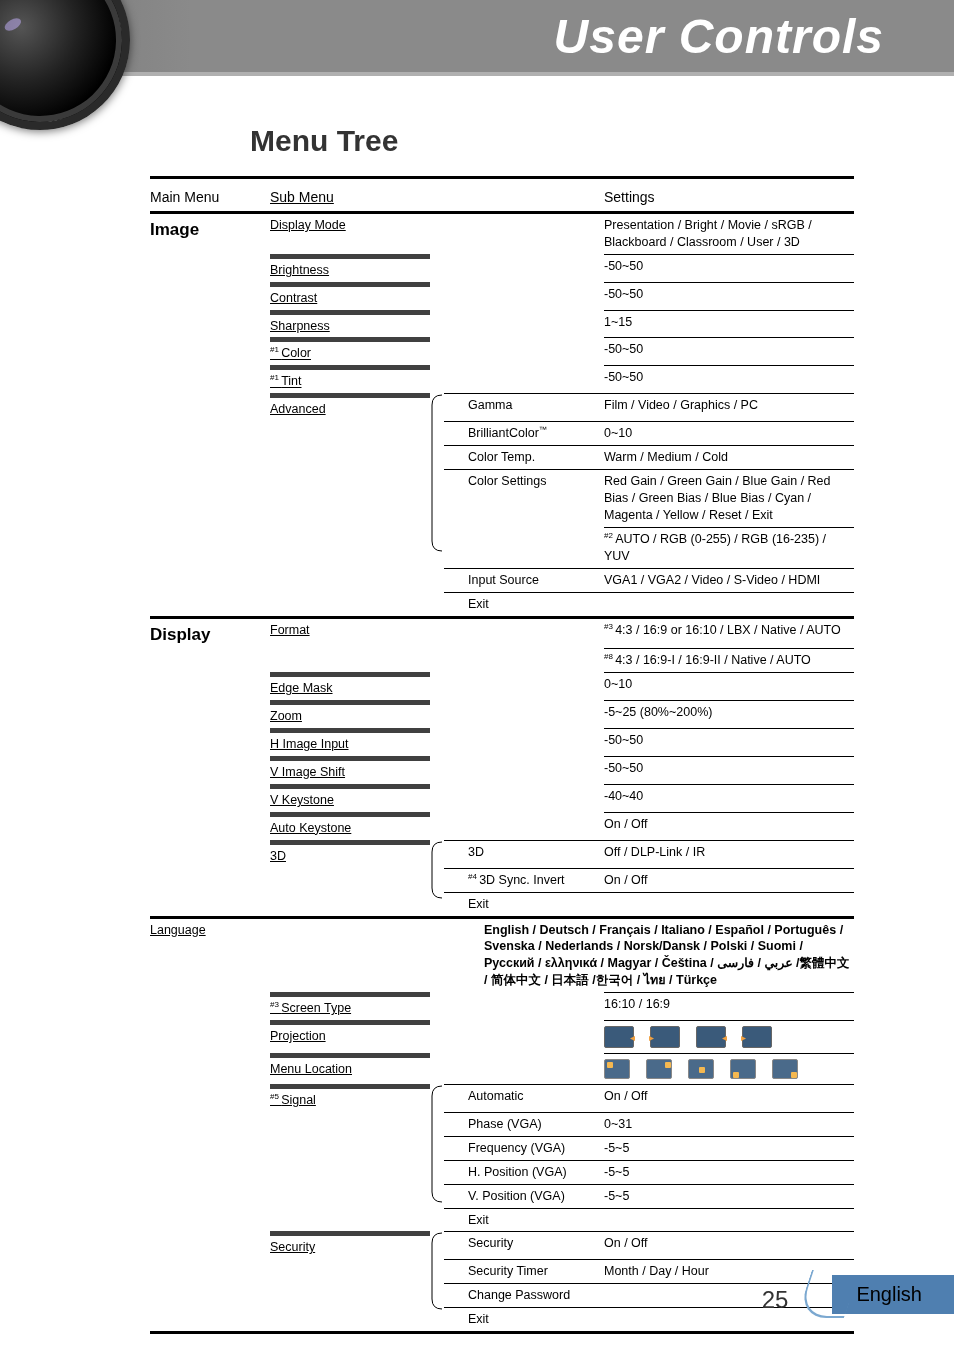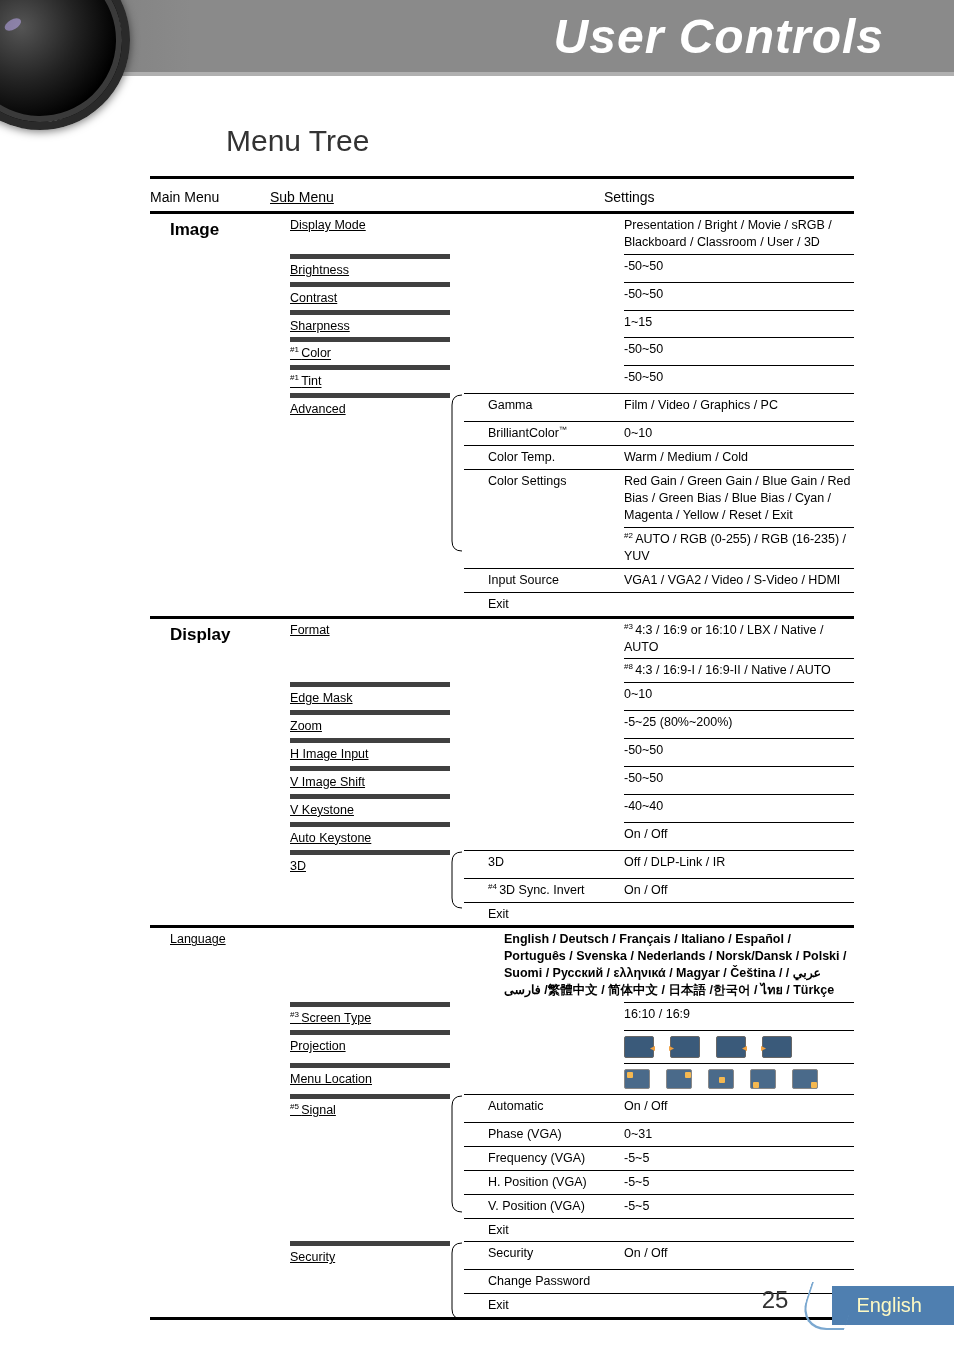--- a/index.html
+++ b/index.html
@@ -47,44 +47,43 @@
     width:18px; height:10px;
     background: rgba(200,180,255,0.5);
     border-radius: 50%;
     transform: rotate(-20deg);
   }
   .content {
     padding: 30px 100px 0 150px;
   }
   .page-title {
     font-size: 30px;
-    font-weight: normal;
+    font-weight: bold;
     color: #333;
-    margin: 18px 0 18px 76px;
+    margin: 18px 0 18px 100px;
   }
   .rule-thick { border-top: 3px solid #000; }
   .hdr-row {
     display: flex;
     padding: 10px 0 6px;
     font-size: 14px;
   }
   .col-main { width: 120px; flex-shrink: 0; }
   .col-sub  { width: 160px; flex-shrink: 0; text-decoration: underline; }
   .col-mid  { width: 160px; flex-shrink: 0; }
   .col-set  { flex: 1; }
   .section-head {
     font-size: 17px;
     font-weight: bold;
     padding: 5px 0 2px;
   }
   .row {
     display: flex;
     font-size: 12.5px;
     line-height: 1.35;
-    margin-left: 20px;
   }
   .row .col-sub { border-top: 5px solid #404040; padding: 3px 0 3px 0; }
   .row .col-mid { padding: 3px 0 3px 24px; }
   .row .col-set { border-top: 1px solid #000; padding: 3px 0 3px 0; }
   .row.first .col-sub,
   .row.first .col-set { border-top: none; }
   .row.nosubtop .col-sub { border-top: none; }
   .row .col-mid.bordered { border-top: 1px solid #000; }
   .sup { font-size: 8px; vertical-align: super; }
   .tm { font-size: 8px; vertical-align: super; }
@@ -114,24 +113,24 @@
     background: #4a6a8a;
     position: relative;
     border-radius: 2px;
   }
   .loc-icon .dot{
     position:absolute; width:6px; height:6px;
     background:#f5b850; border-radius:1px;
   }
   .footer {
     position: absolute;
-    bottom: 28px;
+    bottom: 40px;
     right: 0;
     display: flex;
-    align-items: flex-start;
+    align-items: flex-end;
   }
   .page-num {
     font-size: 24px;
     color: #333;
     margin-right: 8px;
   }
   .slash {
     width: 40px; height: 40px;
     position: relative;
     margin-right: -4px;
@@ -141,21 +140,21 @@
     position:absolute;
     left: 8px; top: -4px;
     width: 46px; height: 46px;
     border: 2px solid #7ba8d0;
     border-top: none; border-right: none;
     border-radius: 0 0 0 30px;
     transform: skewX(-18deg);
   }
   .lang-badge {
     background: #4f7fb0;
-    color: #fef9c3;
+    color: #000000;
     font-size: 20px;
     padding: 8px 32px 8px 24px;
   }
 </style>
 </head>
 <body>
 
 <div class="banner">
   <div class="lens"></div>
   <div class="banner-title">User Controls</div>
@@ -464,20 +463,27 @@
             <path d="M12 2 Q2 2 2 12 L2 68 Q2 78 12 78" fill="none" stroke="#000" stroke-width="1"></path>
           </svg>
         </div>
         <div class="col-mid bordered">Security</div>
         <div class="col-set">On / Off</div>
       </div>
       <div class="row nosubtop">
         <div class="col-main"></div>
         <div class="col-sub"></div>
         <div class="brace"></div>
+        <div class="col-mid bordered">Security Timer</div>
+        <div class="col-set">Month / Day / Hour</div>
+      </div>
+      <div class="row nosubtop">
+        <div class="col-main"></div>
+        <div class="col-sub"></div>
+        <div class="brace"></div>
         <div class="col-mid bordered">Change Password</div>
         <div class="col-set"></div>
       </div>
       <div class="row nosubtop">
         <div class="col-main"></div>
         <div class="col-sub"></div>
         <div class="brace"></div>
         <div class="col-mid bordered">Exit</div>
         <div class="col-set"></div>
       </div>

